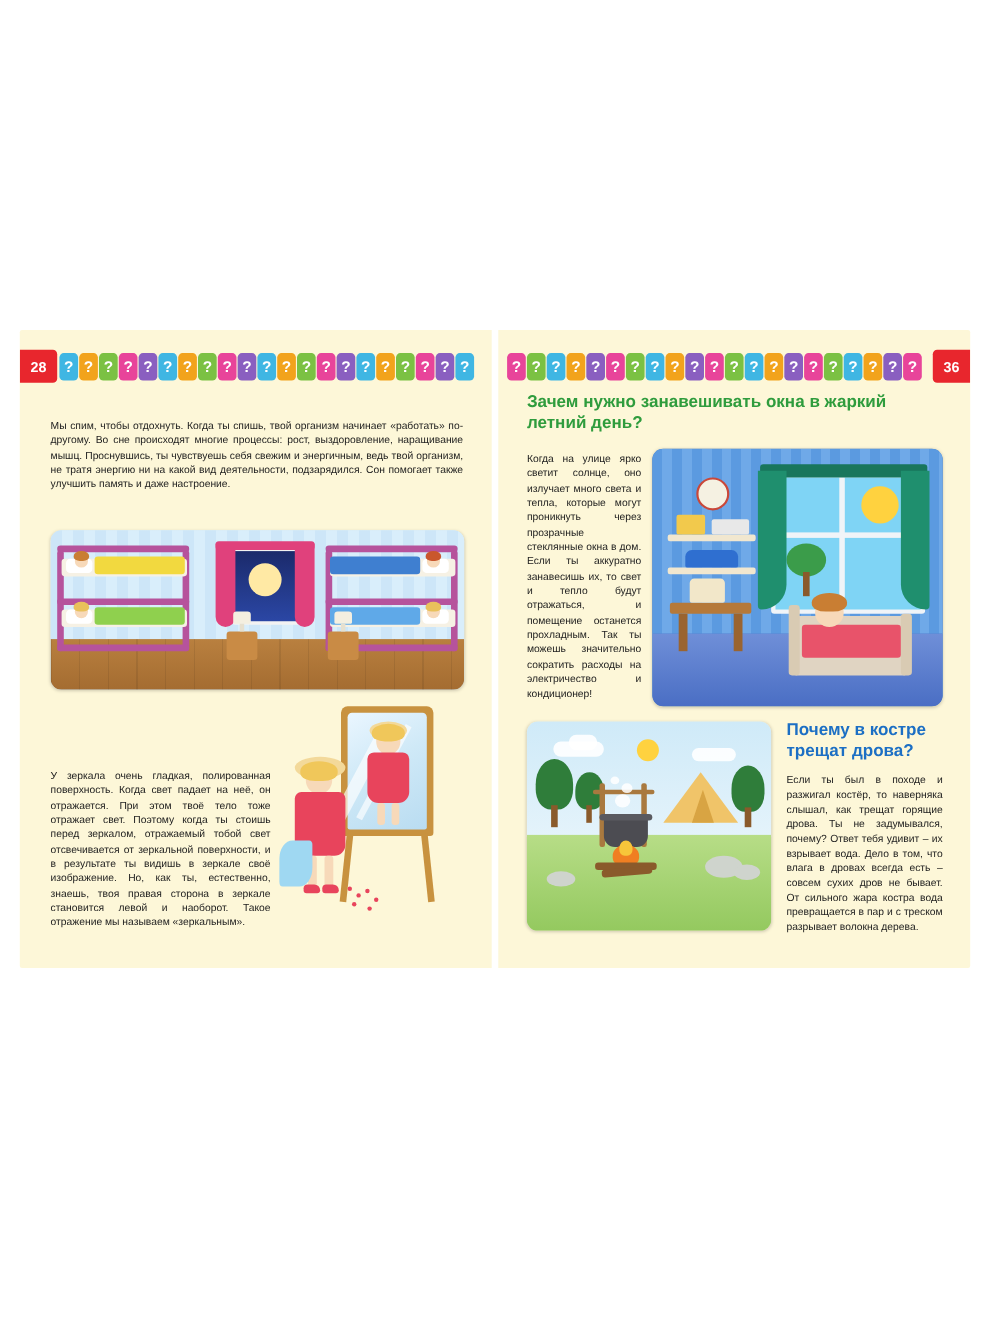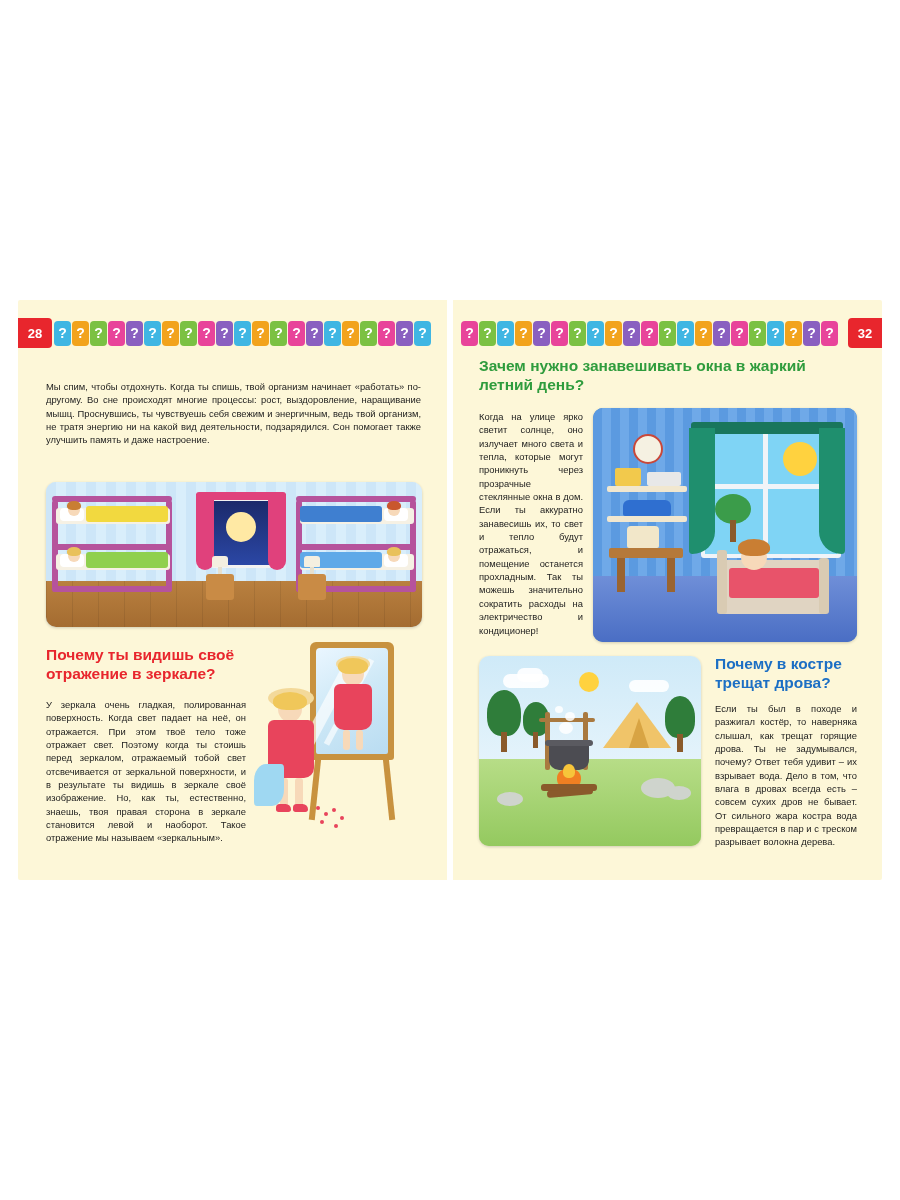--- a/index.html
+++ b/index.html
@@ -248,21 +248,20 @@
       <div class="curtain" style="left:150px;top:10px;width:90px;height:8px;border-radius:3px;"></div>
 
       <div class="nightstand" style="left:160px;top:92px;width:28px;height:26px;"></div>
       <div class="lamp-shade" style="left:166px;top:74px;width:16px;height:11px;"></div>
       <div class="lamp-base" style="left:172px;top:85px;width:4px;height:7px;"></div>
       <div class="nightstand" style="left:252px;top:92px;width:28px;height:26px;"></div>
       <div class="lamp-shade" style="left:258px;top:74px;width:16px;height:11px;"></div>
       <div class="lamp-base" style="left:264px;top:85px;width:4px;height:7px;"></div>
     </div>
 
-    <h2 class="section-title" style="position:absolute;left:28px;top:345px;width:245px;">Почему ты видишь своё отражение в зеркале?</h2>
 
     <p class="body-text" style="position:absolute;left:28px;top:398px;width:200px;">У зеркала очень гладкая, полированная поверхность. Когда свет падает на неё, он отражается. При этом твоё тело тоже отражает свет. Поэтому когда ты стоишь перед зеркалом, отражаемый тобой свет отсвечивается от зеркальной поверхности, и в результате ты видишь в зеркале своё изображение. Но, как ты, естественно, знаешь, твоя правая сторона в зеркале становится левой и наоборот. Такое отражение мы называем «зеркальным».</p>
 
     <div class="mirror-scene" style="left:236px;top:340px;width:180px;height:215px;">
       <div class="mirror-outer" style="left:56px;top:2px;width:84px;height:118px;"></div>
       <div class="mirror-inner" style="left:62px;top:8px;width:72px;height:106px;"></div>
       <div class="mirror-glint" style="left:70px;top:14px;width:12px;height:96px;"></div>
       <div class="mirror-glint" style="left:92px;top:14px;width:6px;height:96px;"></div>
 
       <div style="position:absolute;left:58px;top:118px;width:6px;height:62px;background:#c8923f;transform:rotate(6deg);"></div>
@@ -290,21 +289,21 @@
       <div class="beads" style="left:70px;top:172px;"></div>
       <div class="beads" style="left:78px;top:168px;"></div>
       <div class="beads" style="left:86px;top:176px;"></div>
       <div class="beads" style="left:66px;top:180px;"></div>
       <div class="beads" style="left:80px;top:184px;"></div>
     </div>
   </div>
 
   <div class="page right">
 
-    <div class="pagenum right">32</div>
+    <div class="pagenum right">36</div>
     <div class="qstrip" id="qstrip-right" style="left:8px;">
         <div class="q" style="background: rgb(232, 68, 154);">?</div>
         <div class="q" style="background: rgb(123, 193, 67);">?</div>
         <div class="q" style="background: rgb(63, 182, 227);">?</div>
         <div class="q" style="background: rgb(242, 163, 28);">?</div>
         <div class="q" style="background: rgb(138, 95, 192);">?</div>
         <div class="q" style="background: rgb(232, 68, 154);">?</div>
         <div class="q" style="background: rgb(123, 193, 67);">?</div>
         <div class="q" style="background: rgb(63, 182, 227);">?</div>
         <div class="q" style="background: rgb(242, 163, 28);">?</div>

